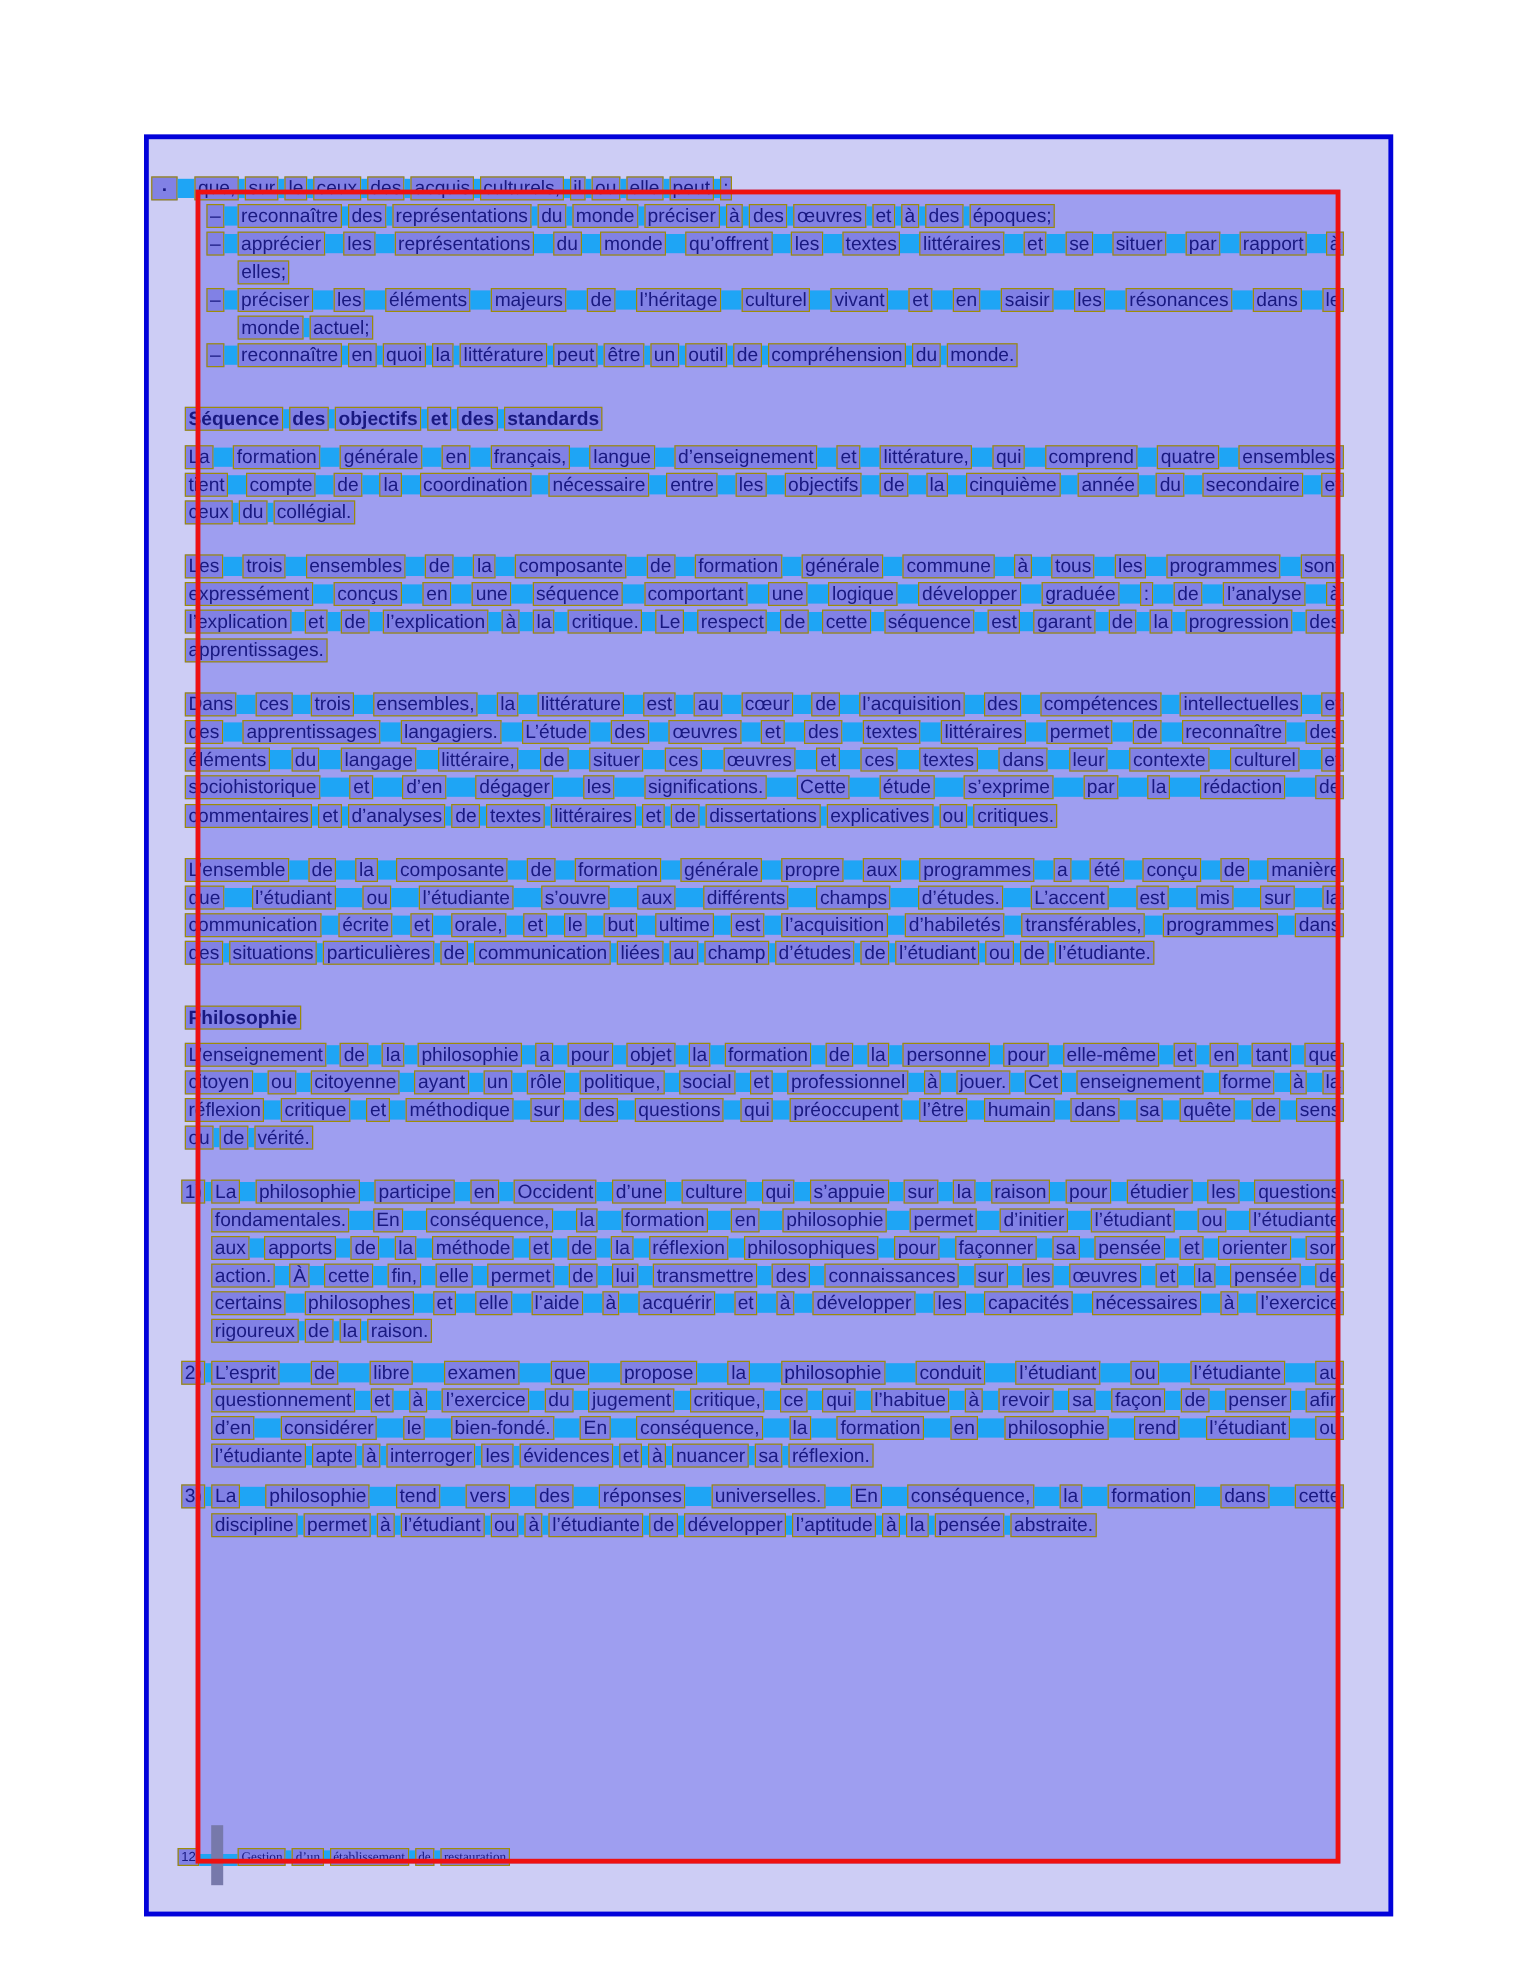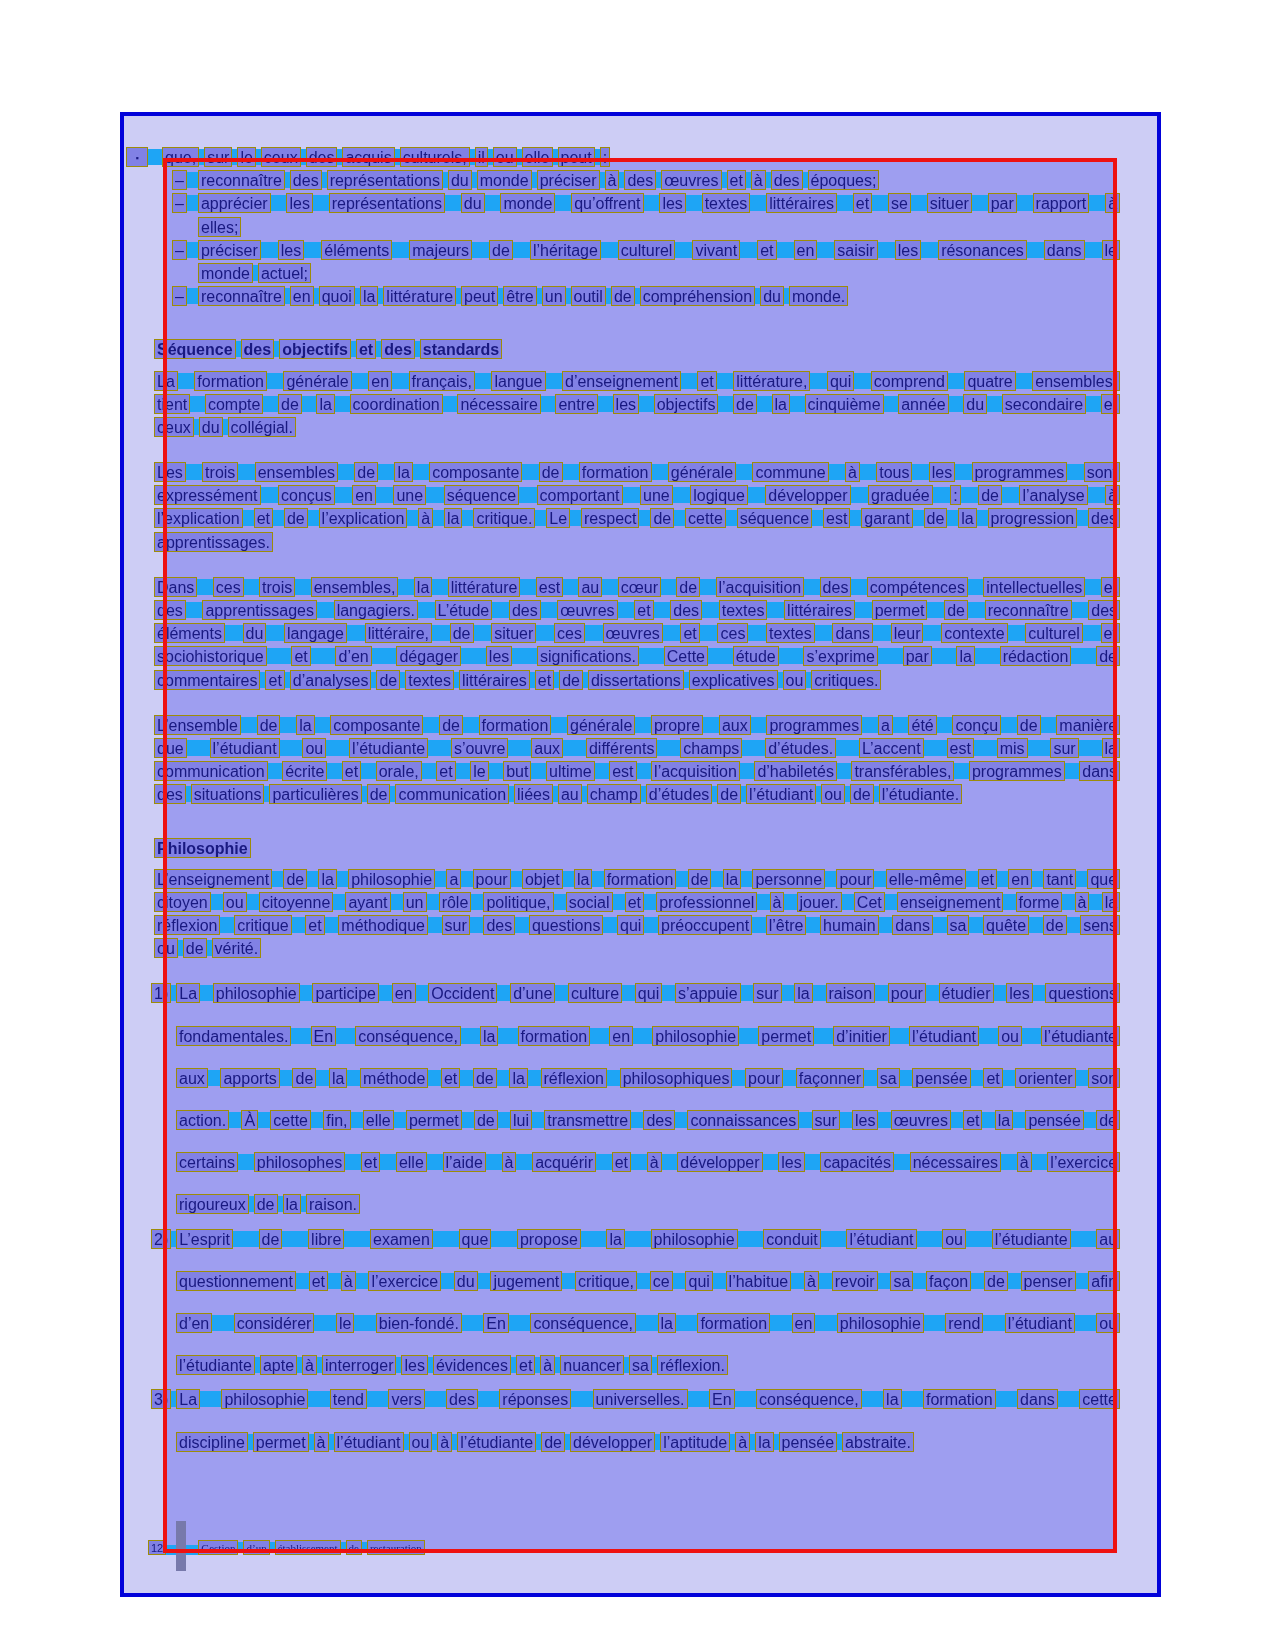--- a/index.html
+++ b/index.html
@@ -62,21 +62,21 @@
   .sp.fix { flex:0 0 auto; }
   .k-h .w { font-weight:bold; }
   .k-h { margin-top:30px; margin-bottom:8px; }
   .k-p { margin-bottom:22px; }
   .k-num { margin-bottom:11px; }
   .k-intro, .k-dash { margin:0; }
   .k-dash .row { padding-left:18px; }
   .k-dash .row.cont { padding-left:44px; }
   .k-dash .sp.fix { flex-basis:11px; }
   .k-num .marker { margin-left:-3px; }
-  .k-num .row.cont { padding-left:22px;margin-top:19px; }
+  .k-num .row.cont { padding-left:22px; }
   .k-num .sp.fix { flex-basis:5px; }
   .k-intro .marker {
     margin-left:-28px; width:22px;
     font-size:9px; text-align:center; line-height:18px;
   }
   .k-intro .sp.fix { flex-basis:14px; }
   .footer-row {
     position:absolute; left:24px; top:1424px;
     z-index:3;
     display:flex; align-items:flex-end;

